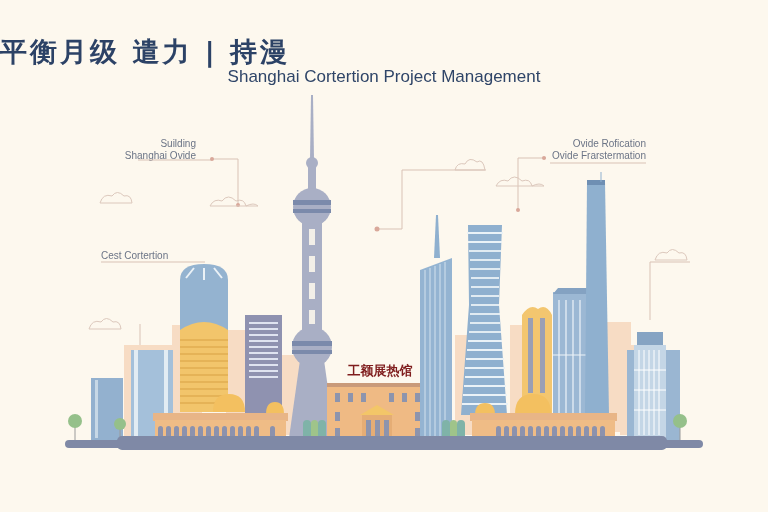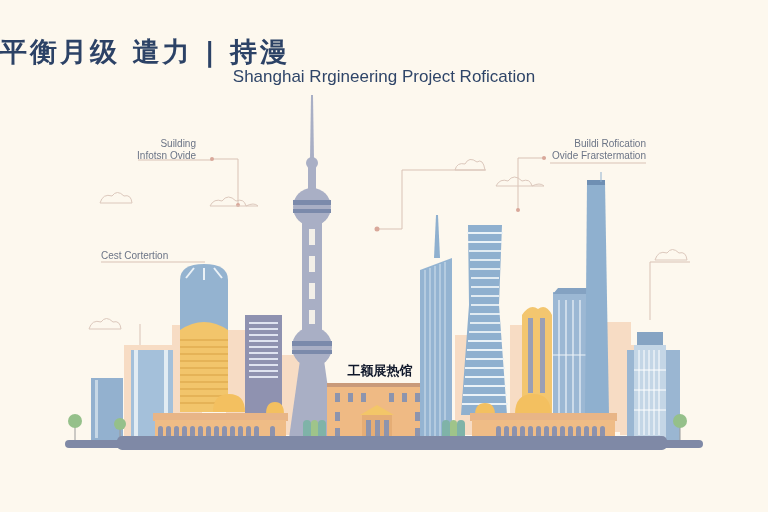--- a/index.html
+++ b/index.html
@@ -21,38 +21,38 @@
     }
     .label {
       position: absolute; font-size: 10px; color: #6b7486;
       font-family: "Liberation Sans", sans-serif; line-height: 12px;
     }
     .label.right { text-align: right; }
     .label .line { display:block; }
     svg.scene { position: absolute; left: 0; top: 0; }
     .plaque {
       position: absolute; left: 335px; top: 362px; width: 90px;
-      text-align: center; font-size: 13px; font-weight: bold; color: #0f172a;
+      text-align: center; font-size: 13px; font-weight: bold; color: #7f1d1d;
     }
   </style>
 </head>
 <body>
 
 <div class="title-zh">平衡月级 遣力 | 持漫</div>
-<div class="title-en">Shanghai Rrgineering Project Rofication</div>
+<div class="title-en">Shanghai Cortertion Project Management</div>
 
 <div class="label right" style="left:120px; top:138px; width:76px;">
   <span class="line">Suilding</span>
-  <span class="line">Infotsn Ovide</span>
+  <span class="line">Shanghai Ovide</span>
 </div>
 <div class="label" style="left:101px; top:250px;text-align:center;">
   <span class="line">Cest Cortertion</span>
 </div>
 <div class="label right" style="left:540px; top:138px; width:106px;">
-  <span class="line">Buildi Rofication</span>
+  <span class="line">Ovide Rofication</span>
   <span class="line">Ovide Frarstermation</span>
 </div>
 
 <svg class="scene" width="768" height="512" viewBox="0 0 768 512">
 
   <g fill="none" stroke="#d9c2b5" stroke-width="1">
     <line x1="138" y1="160" x2="212" y2="160"></line>
     <polyline points="212,159 238,159 238,205"></polyline>
     <line x1="101" y1="262" x2="205" y2="262"></line>
     <polyline points="375,229 402,229 402,170 486,170"></polyline>

